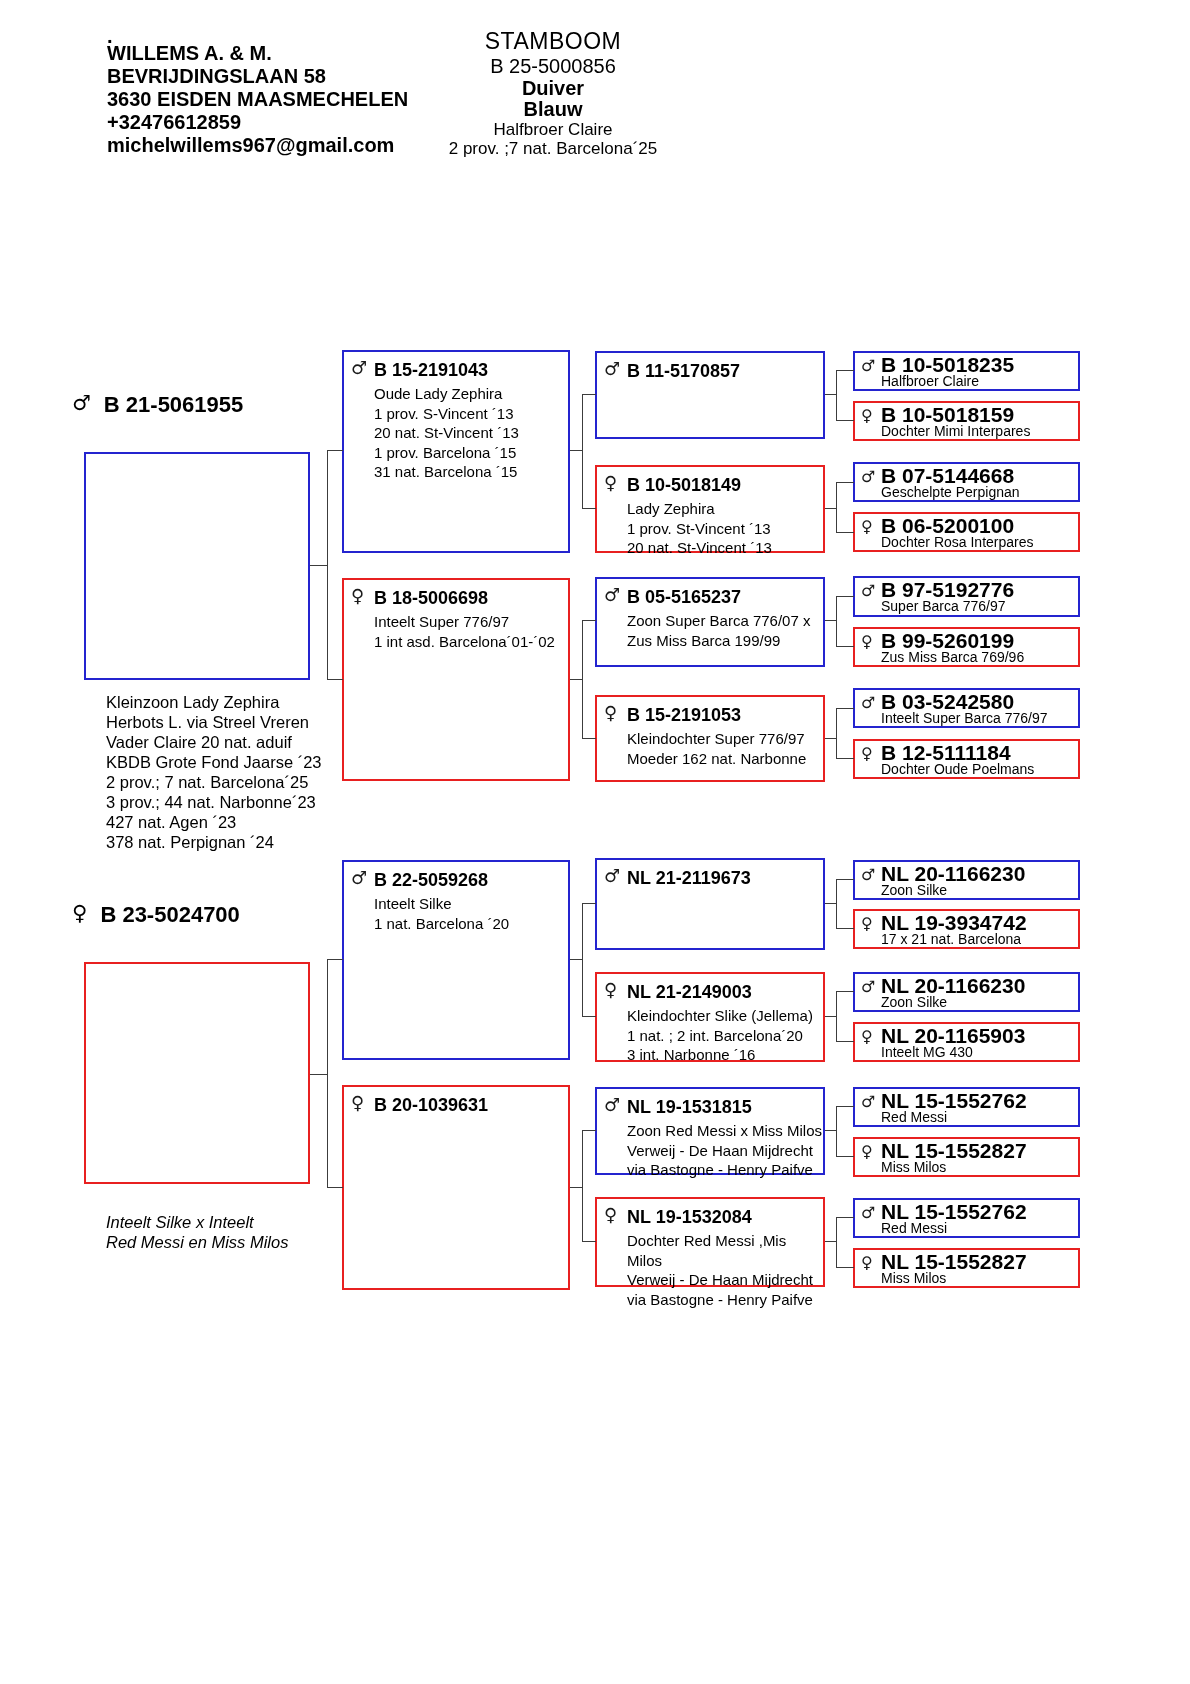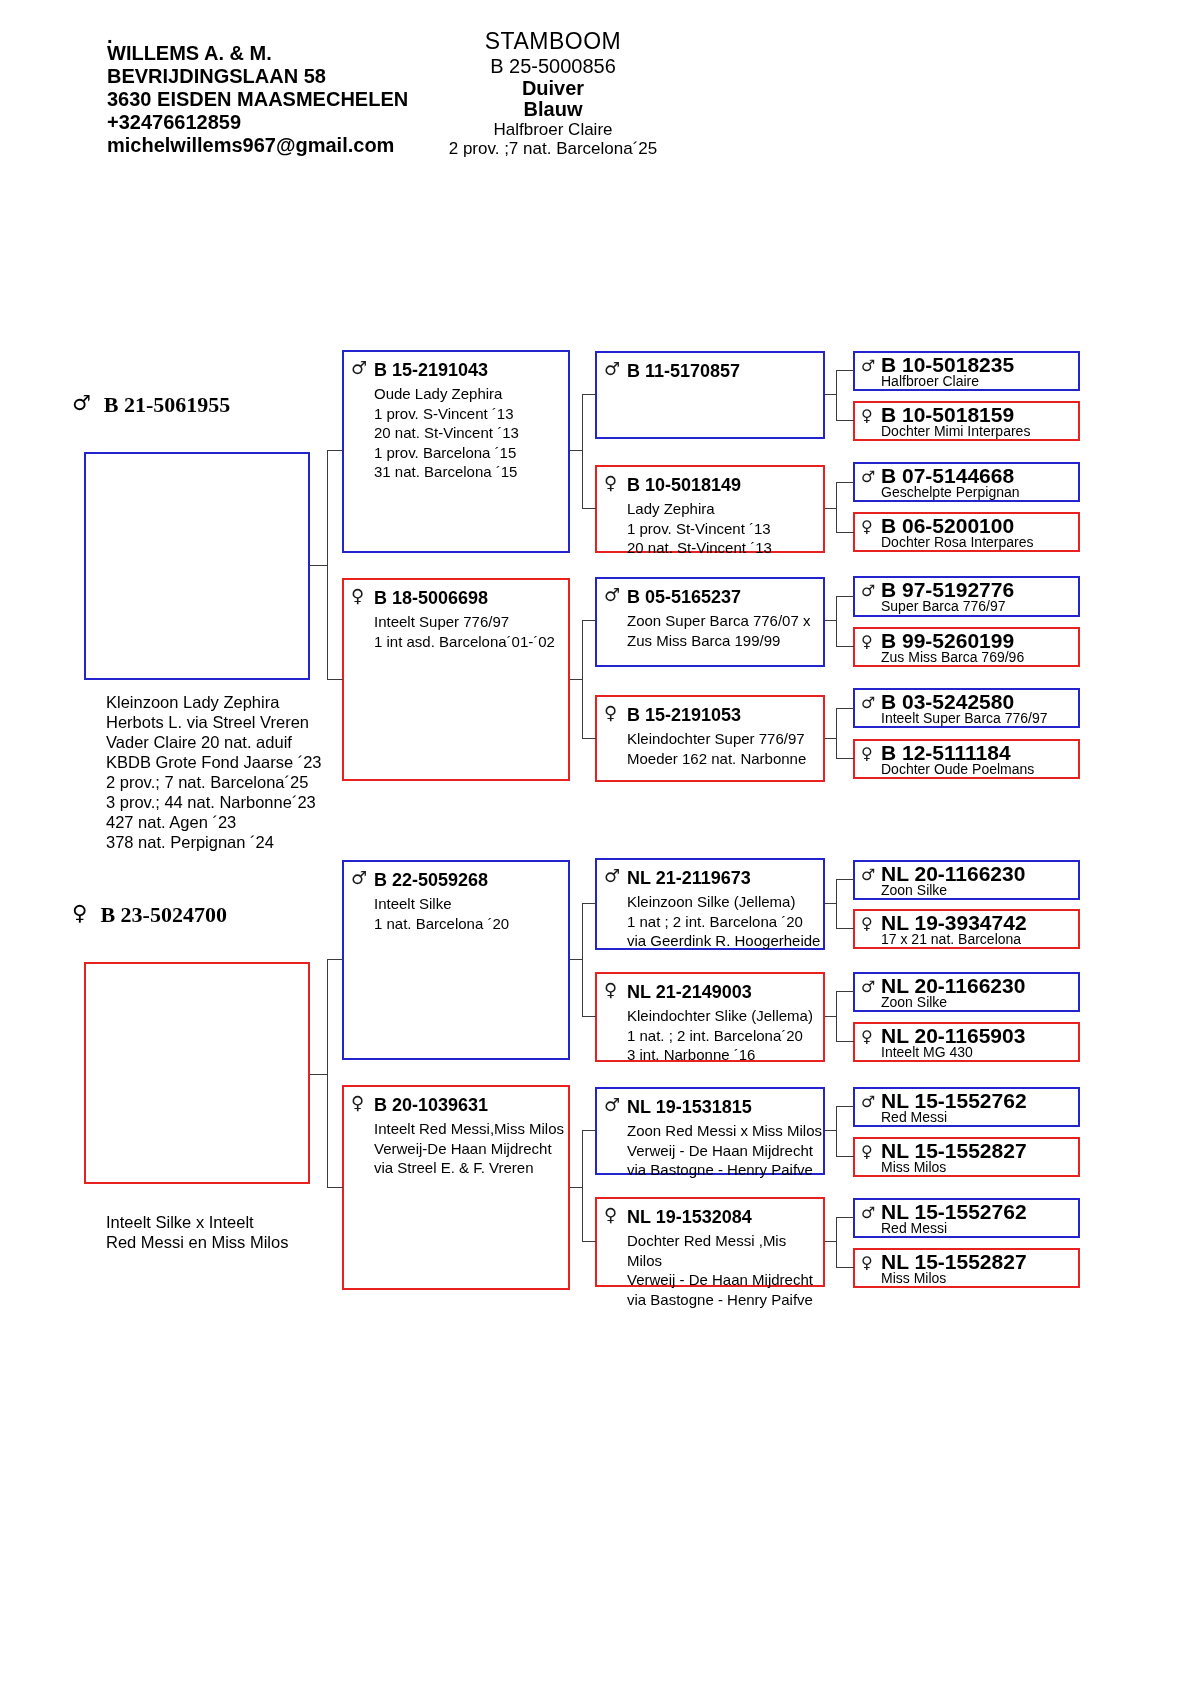--- a/index.html
+++ b/index.html
@@ -18,21 +18,21 @@
   .owner{position:absolute;left:107px;top:30px;font-weight:bold;font-size:20px;line-height:23px;}
   .owner > div:first-child{line-height:12px;}
   .titleblock{position:absolute;left:413px;top:28px;width:280px;text-align:center;}
   .t-head{font-size:23px;line-height:27px;letter-spacing:.5px;}
   .t-ring{font-size:20px;line-height:23px;font-weight:normal;}
   .t-sub{font-size:20px;line-height:21px;font-weight:bold;}
   .t-small{font-size:17px;line-height:19px;}
   
   .glabel{position:absolute;display:flex;align-items:flex-start;gap:13px;}
   .glabel .sexbig{font-family:"DejaVu Sans",sans-serif;font-size:21px;line-height:22px;}
-  .glabel .gid{font-size:22px;font-weight:bold;line-height:26px;font-family:Liberation Serif, serif;}
+  .glabel .gid{font-size:22px;font-weight:bold;line-height:26px;}
   .photo{position:absolute;width:226px;background:#fff;border:2px solid;}
   .photo.male{border-color:var(--male-border);}
   .photo.female{border-color:var(--female-border);}
   .notes{position:absolute;font-size:16.5px;line-height:20px;}
   
   .pbox{position:absolute;background:#fff;border:2px solid;}
   .pbox.male{border-color:var(--male-border);}
   .pbox.female{border-color:var(--female-border);}
   .sex{position:absolute;left:7px;top:5px;font-family:"DejaVu Sans",sans-serif;font-size:18px;color:#1a1a1a;}
   .g2{width:228px;}
@@ -85,21 +85,21 @@
       <div>3 prov.; 44 nat. Narbonne´23</div>
       <div>427 nat. Agen ´23</div>
       <div>378 nat. Perpignan ´24</div>
     </div>
 
   <div class="glabel" style="left:72px;top:902px;">
     <span class="sexbig">♀</span>
     <span class="gid">B 23-5024700</span>
   </div>
   <div class="photo female" style="left:84px;top:962px;height:222px;"></div>
-  <div class="notes" style="left:106px;top:1212px;">
+  <div class="notes" style="left:106px;top:1212px;font-style:italic;">
       <div>Inteelt Silke x Inteelt</div>
       <div>Red Messi en Miss Milos</div>
     </div>
 
   <div class="pbox g23 g2 male" style="left:342px;top:350px;height:203px;">
     <span class="sex">♂</span>
     <div class="pid">B 15-2191043</div>
     <div class="plines">
         <div>Oude Lady Zephira</div>
         <div>1 prov. S-Vincent ´13</div>
@@ -120,25 +120,20 @@
     <span class="sex">♂</span>
     <div class="pid">B 22-5059268</div>
     <div class="plines">
         <div>Inteelt Silke</div>
         <div>1 nat. Barcelona ´20</div>
       </div>
   </div>
   <div class="pbox g23 g2 female" style="left:342px;top:1085px;height:205px;">
     <span class="sex">♀</span>
     <div class="pid">B 20-1039631</div>
-    <div class="plines">
-        <div>Inteelt Red Messi,Miss Milos</div>
-        <div>Verweij-De Haan Mijdrecht</div>
-        <div>via Streel E. &amp; F. Vreren</div>
-      </div>
   </div>
 
   <div class="pbox g23 g3 male" style="left:595px;top:351px;height:88px;">
     <span class="sex">♂</span>
     <div class="pid">B 11-5170857</div>
   </div>
   <div class="pbox g23 g3 female" style="left:595px;top:465px;height:88px;">
     <span class="sex">♀</span>
     <div class="pid">B 10-5018149</div>
     <div class="plines">
@@ -159,25 +154,20 @@
     <span class="sex">♀</span>
     <div class="pid">B 15-2191053</div>
     <div class="plines">
         <div>Kleindochter Super 776/97</div>
         <div>Moeder 162 nat. Narbonne</div>
       </div>
   </div>
   <div class="pbox g23 g3 male" style="left:595px;top:858px;height:92px;">
     <span class="sex">♂</span>
     <div class="pid">NL 21-2119673</div>
-    <div class="plines">
-        <div>Kleinzoon Silke (Jellema)</div>
-        <div>1 nat ; 2 int. Barcelona ´20</div>
-        <div>via Geerdink R. Hoogerheide</div>
-      </div>
   </div>
   <div class="pbox g23 g3 female" style="left:595px;top:972px;height:90px;">
     <span class="sex">♀</span>
     <div class="pid">NL 21-2149003</div>
     <div class="plines">
         <div>Kleindochter Slike (Jellema)</div>
         <div>1 nat. ; 2 int. Barcelona´20</div>
         <div>3 int. Narbonne ´16</div>
       </div>
   </div>

